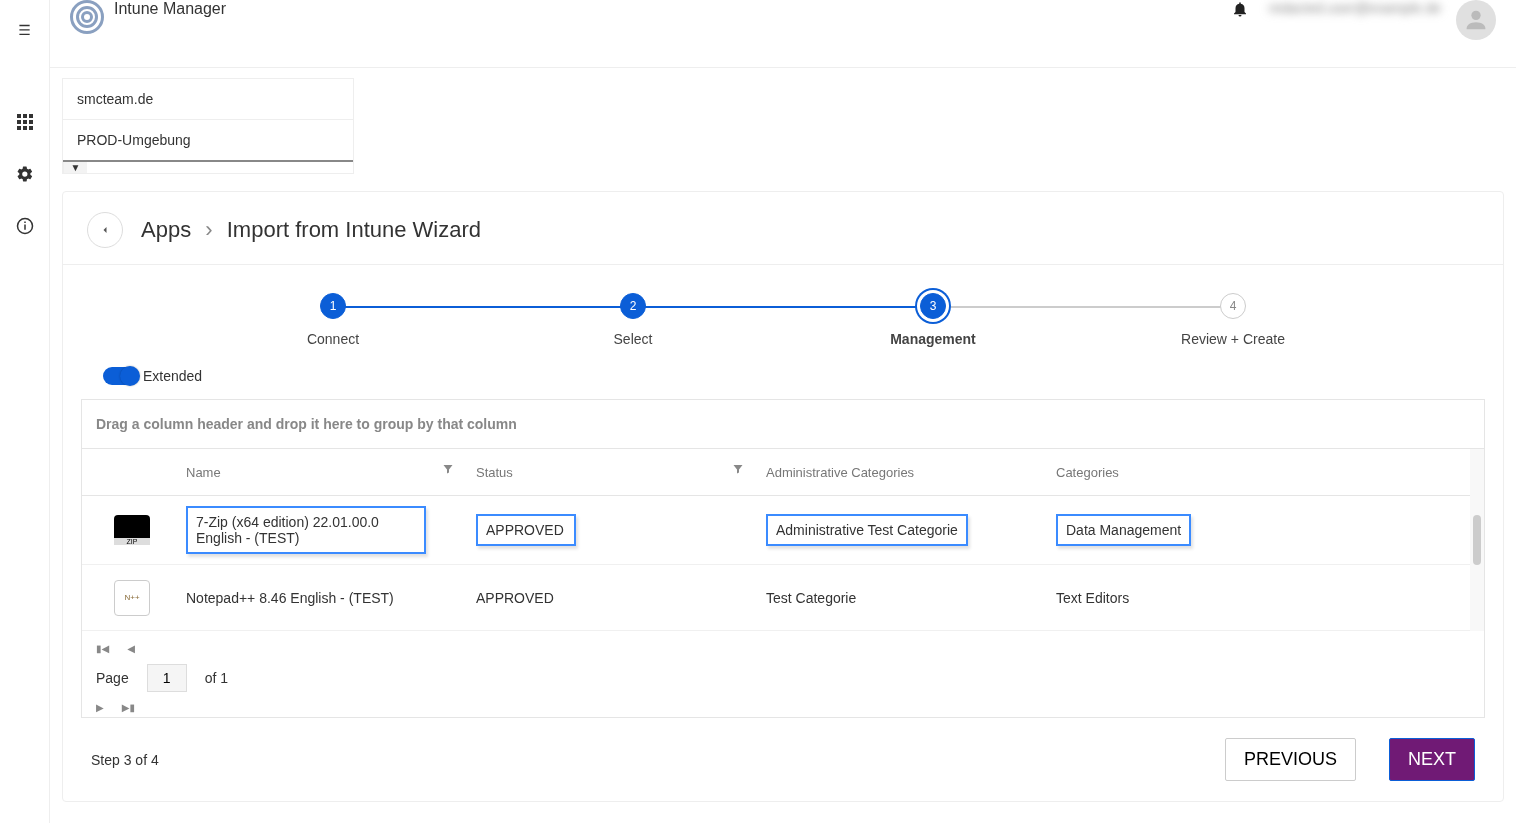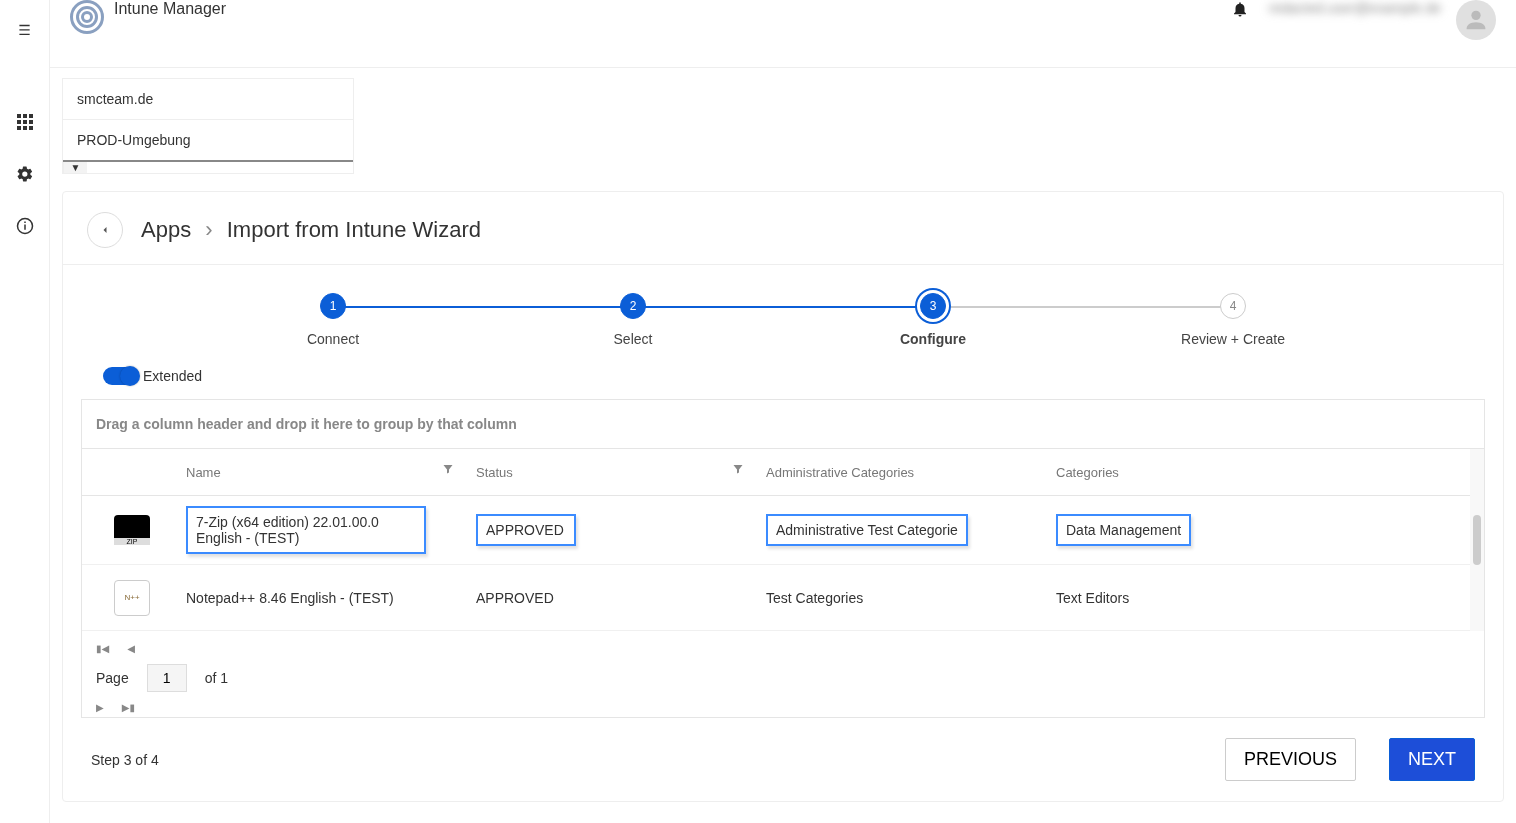--- a/index.html
+++ b/index.html
@@ -66,21 +66,21 @@
 .grid-flex { display:flex; }
 .grid-content { flex:1; }
 .pager { padding: 12px 14px 4px 14px; display:flex; flex-direction: column; gap: 10px; color: #555; }
 .pager-row { display:flex; align-items:center; gap:18px; font-size: 12px; }
 .pager-row .arrow { font-size: 10px; color:#888; cursor:pointer; }
 .page-input { width: 40px; height: 28px; border: 1px solid #ddd; background:#f5f5f5; text-align:center; font-size:14px; }
 .pager-label { font-size: 14px; color:#333; }
 .footer { display:flex; align-items:center; padding: 20px 28px 0 28px; gap: 21px; }
 .footer-spacer { flex:1; }
 .btn { padding: 10px 18px; font-size: 18px; border: 1px solid #ccc; background:#fff; cursor:pointer; border-radius: 2px; }
-.btn.primary { background: #1d4ed8; color:#fff; border-color:#0b5ed7; margin-left: 12px; }
+.btn.primary { background: #701a75; color:#fff; border-color:#0b5ed7; margin-left: 12px; }
 </style>
 </head>
 <body>
 
 <div class="app">
   <div class="sidenav">
     <div class="sidenav-item">☰</div>
     <div style="height:40px"></div>
     <div class="sidenav-item">
       <svg width="16" height="16">
@@ -163,21 +163,21 @@
           <div class="step-label">Connect</div>
         </div>
         <div class="step done">
           <div class="step-circle">2</div>
           <div class="step-line"></div>
           <div class="step-label">Select</div>
         </div>
         <div class="step active">
           <div class="step-circle">3</div>
           <div class="step-line"></div>
-          <div class="step-label">Configure</div>
+          <div class="step-label">Management</div>
         </div>
         <div class="step future">
           <div class="step-circle">4</div>
           <div class="step-label">Review + Create</div>
         </div>
       </div>
 
       <div class="toggle-row">
         <div class="toggle">
             <div class="toggle-knob"></div>
@@ -219,21 +219,21 @@
                 <div class="col-status"><div class="editable-box">APPROVED</div></div>
                 <div class="col-admin"><div class="editable-box">Administrative Test Categorie</div></div>
                 <div class="col-cat"><div class="editable-box">Data Management</div></div>
               </div>
               <div class="grid-row">
                 <div class="col-icon">
                     <div class="icon-box icon-npp">N++</div>
                   </div>
                 <div class="col-name">Notepad++ 8.46 English - (TEST)</div>
                 <div class="col-status">APPROVED</div>
-                <div class="col-admin">Test Categories</div>
+                <div class="col-admin">Test Categorie</div>
                 <div class="col-cat">Text Editors</div>
               </div>
             </div>
           </div>
           <div class="grid-scrollbar-col">
             <div class="grid-scroll-thumb"></div>
           </div>
         </div>
         <div class="pager">
           <div class="pager-row">

